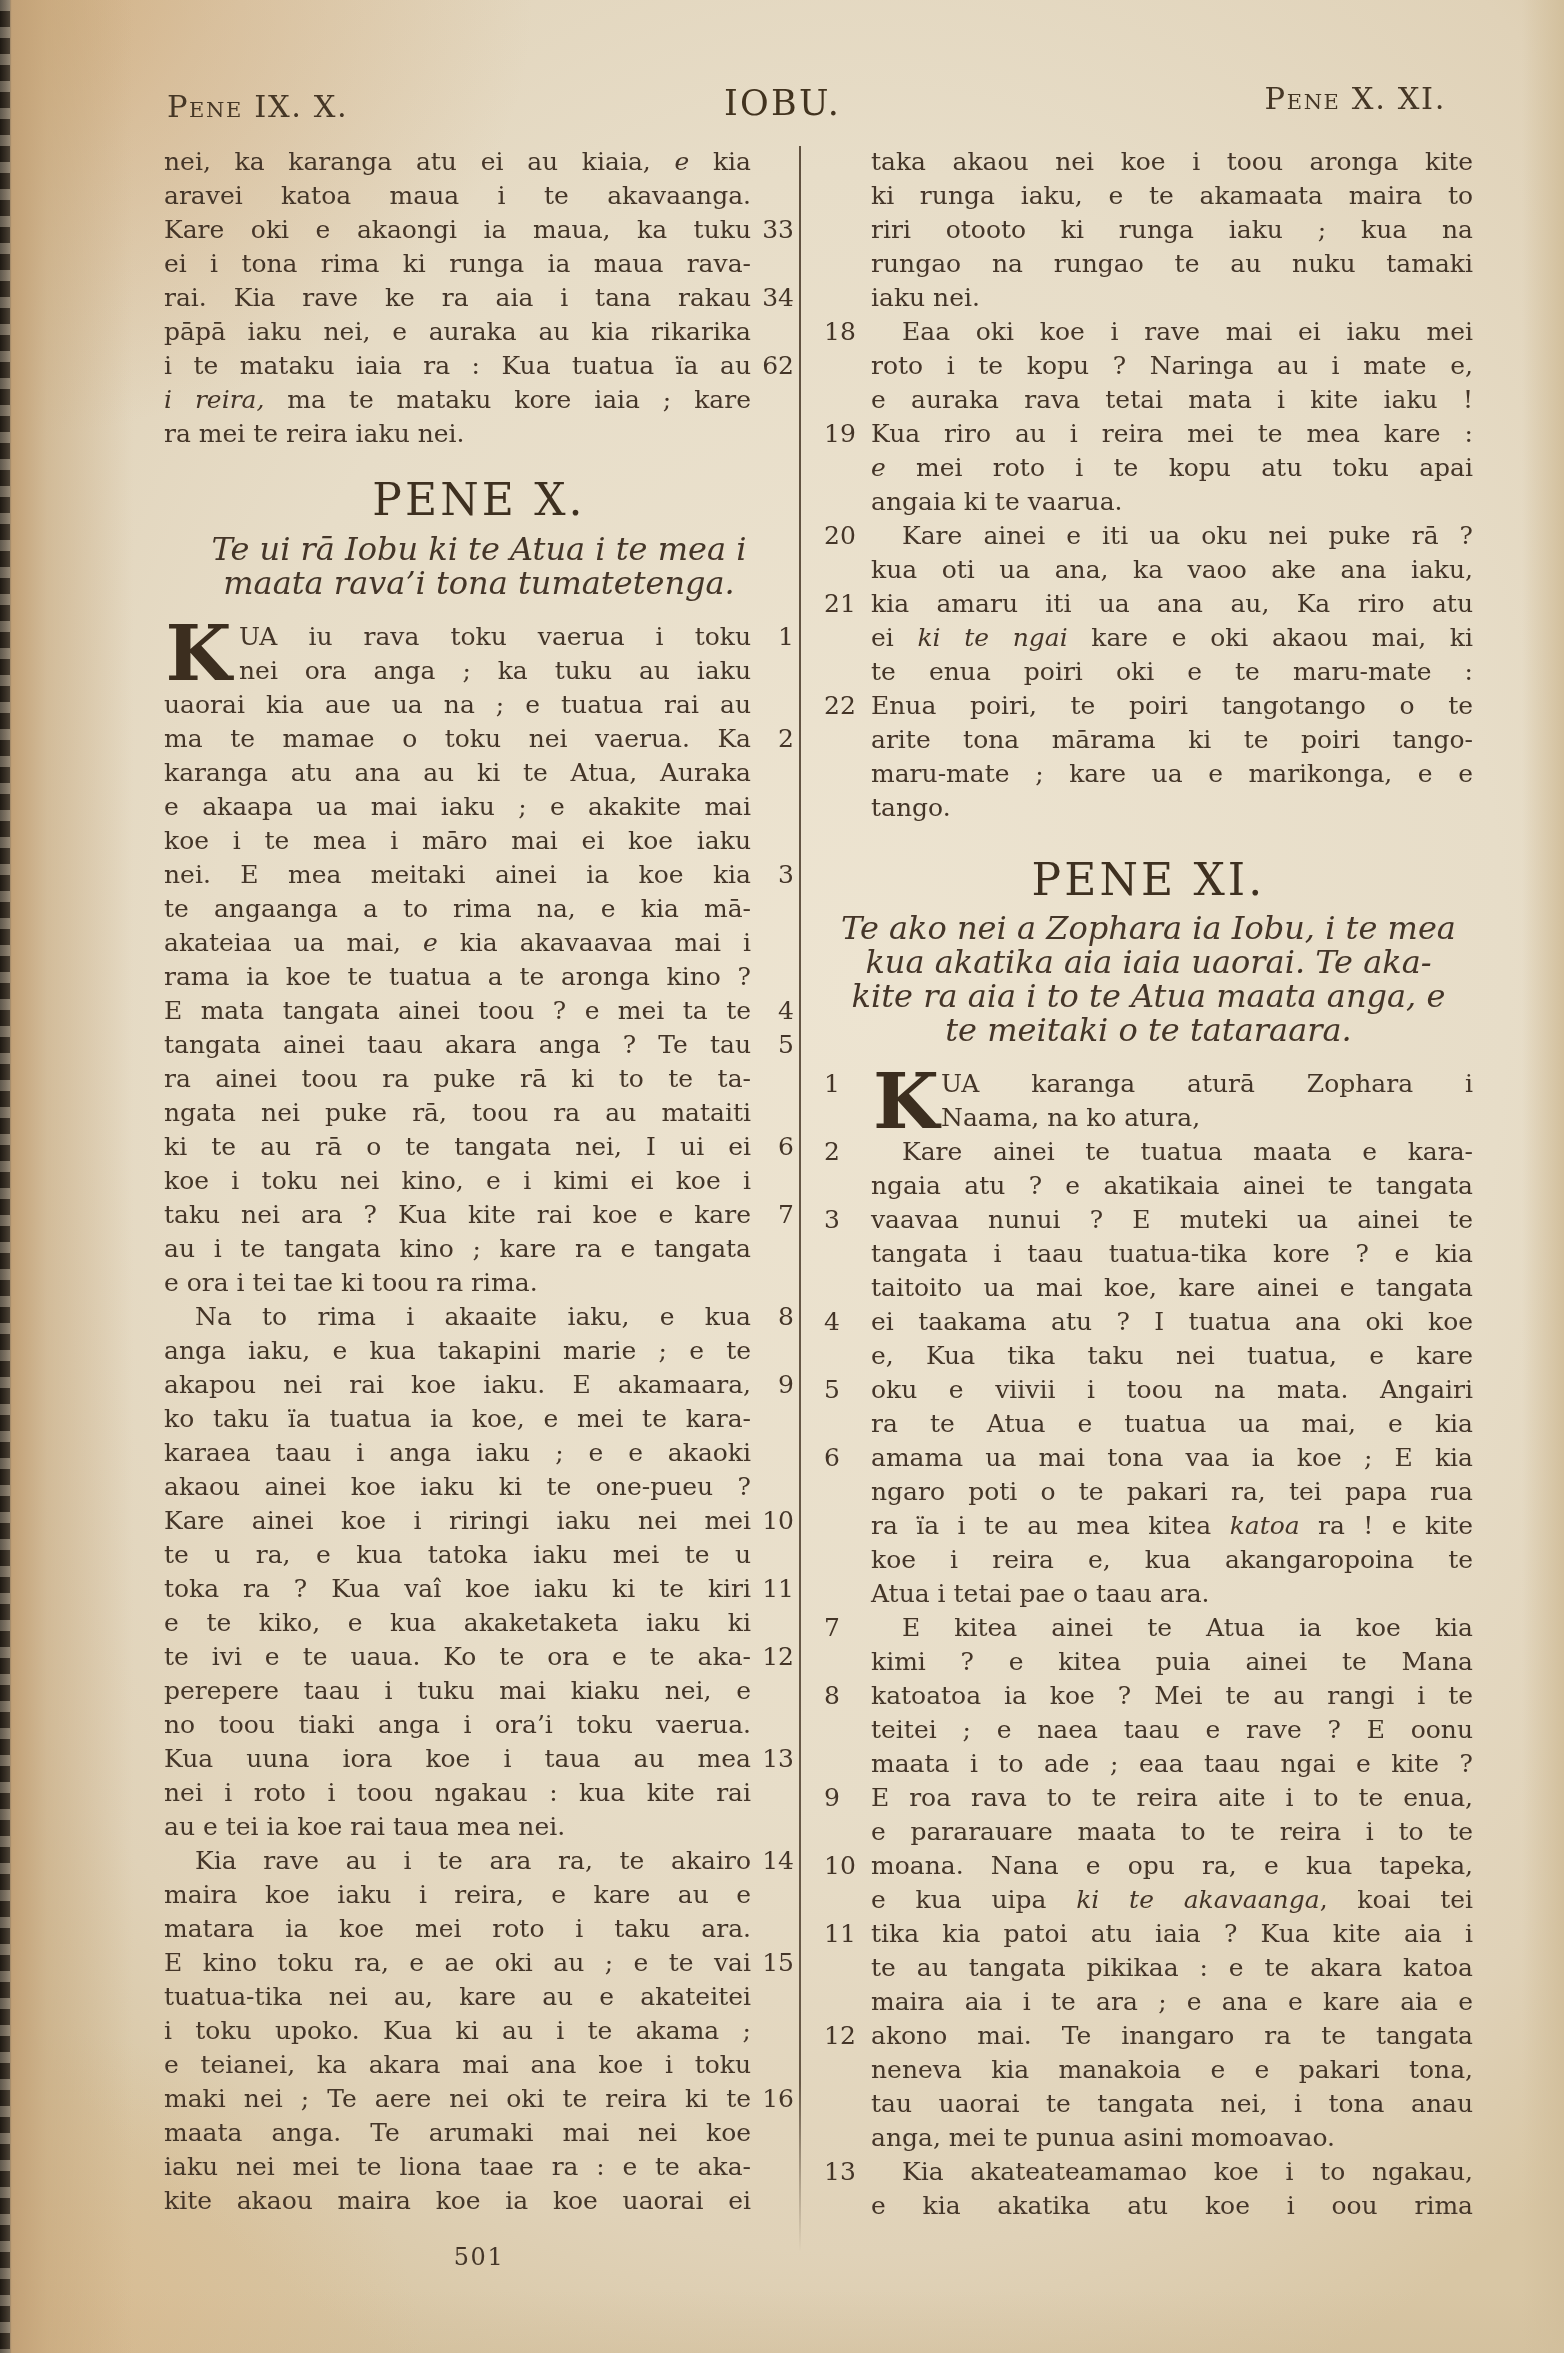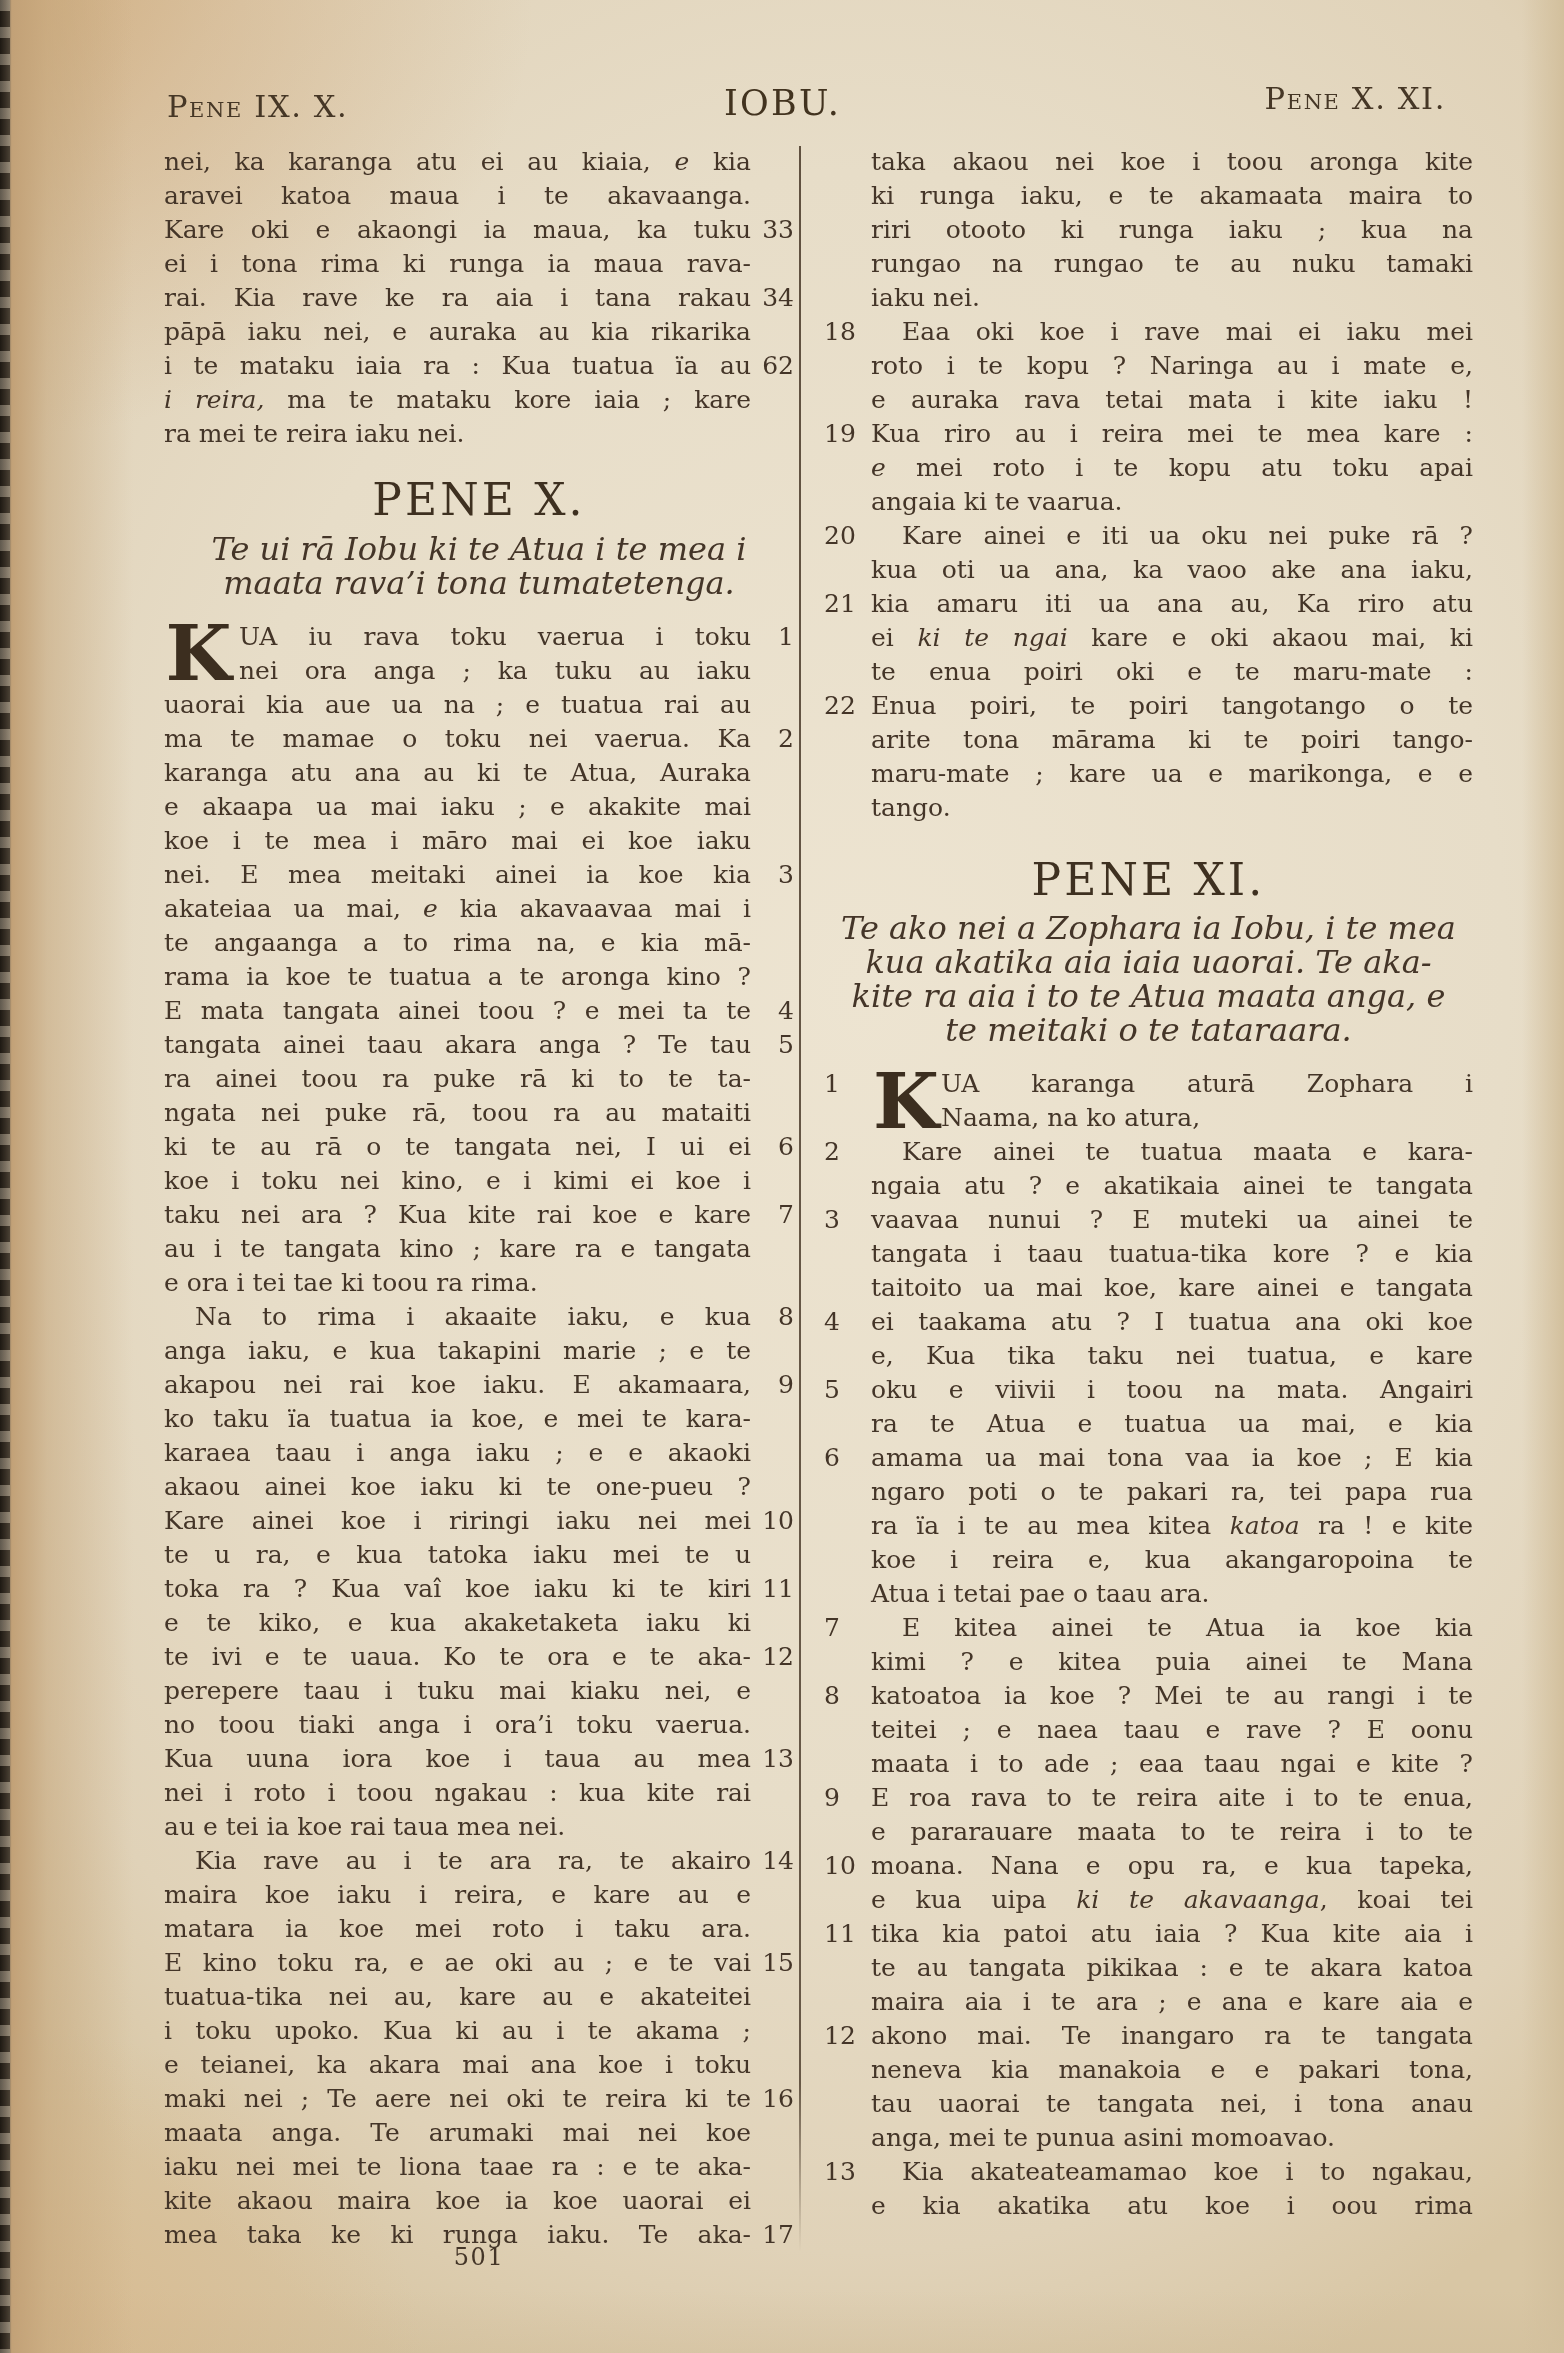--- a/index.html
+++ b/index.html
@@ -102,22 +102,22 @@
       <div class="para">
         <span class="dropcap">K</span>
         <div class="line dc">UA iu rava toku vaerua i toku<span class="vnum right">1</span></div>
         <div class="line dc">nei ora anga ; ka tuku au iaku</div>
         <div class="line">uaorai kia aue ua na ; e tuatua rai au</div>
         <div class="line">ma te mamae o toku nei vaerua.  Ka<span class="vnum right">2</span></div>
         <div class="line">karanga atu ana au ki te Atua, Auraka</div>
         <div class="line">e akaapa ua mai iaku ; e akakite mai</div>
         <div class="line">koe i te mea i māro mai ei koe iaku</div>
         <div class="line">nei.  E mea meitaki ainei ia koe kia<span class="vnum right">3</span></div>
+        <div class="line">te angaanga a to rima na, e kia mā-</div>
         <div class="line">akateiaa ua mai, <i>e</i> kia akavaavaa mai i</div>
-        <div class="line">te angaanga a to rima na, e kia mā-</div>
         <div class="line">rama ia koe te tuatua a te aronga kino ?</div>
         <div class="line">E mata tangata ainei toou ? e mei ta te<span class="vnum right">4</span></div>
         <div class="line">tangata ainei taau akara anga ?  Te tau<span class="vnum right">5</span></div>
         <div class="line">ra ainei toou ra puke rā ki to te ta-</div>
         <div class="line">ngata nei puke rā, toou ra au mataiti</div>
         <div class="line">ki te au rā o te tangata nei, I ui ei<span class="vnum right">6</span></div>
         <div class="line">koe i toku nei kino, e i kimi ei koe i</div>
         <div class="line">taku nei ara ?  Kua kite rai koe e kare<span class="vnum right">7</span></div>
         <div class="line">au i te tangata kino ; kare ra e tangata</div>
         <div class="line end">e ora i tei tae ki toou ra rima.</div>
@@ -141,21 +141,20 @@
         <div class="line">maira koe iaku i reira, e kare au e</div>
         <div class="line">matara ia koe mei roto i taku ara.</div>
         <div class="line">E kino toku ra, e ae oki au ; e te vai<span class="vnum right">15</span></div>
         <div class="line">tuatua-tika nei au, kare au e akateitei</div>
         <div class="line">i toku upoko.  Kua ki au i te akama ;</div>
         <div class="line">e teianei, ka akara mai ana koe i toku</div>
         <div class="line">maki nei ; Te aere nei oki te reira ki te<span class="vnum right">16</span></div>
         <div class="line">maata anga.  Te arumaki mai nei koe</div>
         <div class="line">iaku nei mei te liona taae ra : e te aka-</div>
         <div class="line">kite akaou maira koe ia koe uaorai ei</div>
-        <div class="line">mea taka ke ki runga iaku.  Te aka-<span class="vnum right">17</span></div>
       </div>
     </div>
   <div class="col col-right" id="col-right">
       <div class="para">
         <div class="line">taka akaou nei koe i toou aronga kite</div>
         <div class="line">ki runga iaku, e te akamaata maira to</div>
         <div class="line">riri otooto ki runga iaku ; kua na</div>
         <div class="line">rungao na rungao te au nuku tamaki</div>
         <div class="line end">iaku nei.</div>
         <div class="line"><span class="ind"></span>Eaa oki koe i rave mai ei iaku mei<span class="vnum left">18</span></div>

